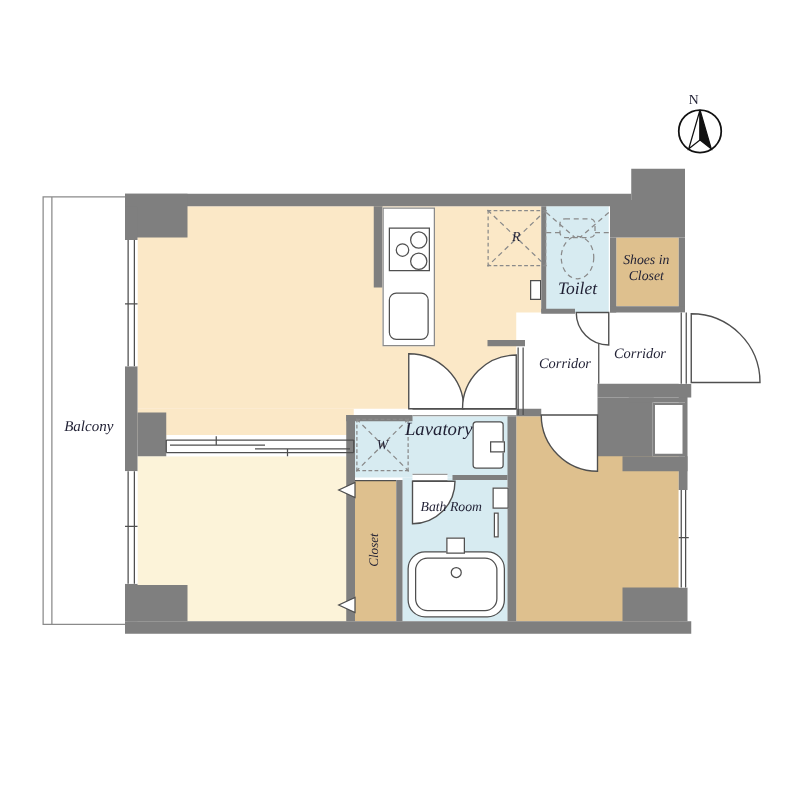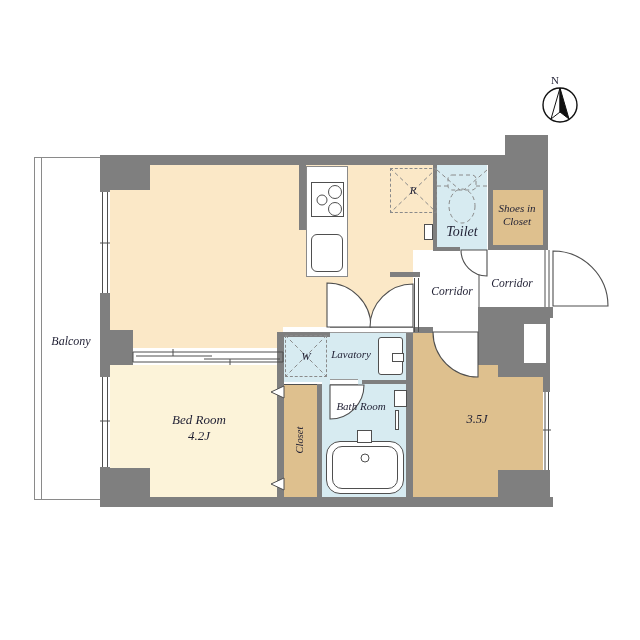--- a/index.html
+++ b/index.html
@@ -140,32 +140,27 @@
     <polygon class="tri" points="284,386 284,398 271,392"></polygon>
     <polygon class="tri" points="284,478 284,490 271,484"></polygon>
 
     <g>
       <circle cx="560" cy="105" r="17" fill="#fff" stroke="#111" stroke-width="1.4"></circle>
       <polygon points="560,88 551,119 560,112" fill="#fff" stroke="#111" stroke-width="1"></polygon>
       <polygon points="560,88 569,119 560,112" fill="#111" stroke="#111" stroke-width="1"></polygon>
     </g>
   </svg>
 
-  <div class="lbl lbl-big" style="left:199px;top:428px;">
-    <div>Bed Room</div>
-    <div>4.2J</div>
-  </div>
   <div class="lbl" style="left:477px;top:419px;font-size:12.5px;line-height:16px;">
-    <div>3.5J</div>
   </div>
   <div class="lbl" style="left:71px;top:341px;font-size:12px;">Balcony</div>
   <div class="lbl" style="left:462px;top:232px;font-size:14px;">Toilet</div>
   <div class="lbl" style="left:452px;top:291px;">Corridor</div>
   <div class="lbl" style="left:512px;top:283px;">Corridor</div>
-  <div class="lbl" style="left:351px;top:354px;font-size:11px;">Lavatory</div>
+  <div class="lbl" style="left:351px;top:344px;font-size:15px;">Lavatory</div>
   <div class="lbl" style="left:361px;top:406px;font-size:11px;">Bath Room</div>
   <div class="lbl" style="left:517px;top:215px;font-size:11px;line-height:13px;">
     <div>Shoes in</div>
     <div>Closet</div>
   </div>
   <div class="lbl lbl-rot" style="left:300px;top:440px;font-size:10.5px;">Closet</div>
   <div class="lbl lbl-marker" style="left:413px;top:190px;">R</div>
   <div class="lbl lbl-marker" style="left:306px;top:356px;">W</div>
   <div class="lbl" style="left:555px;top:80px;font-size:11px;font-style:normal;">N</div>
 

